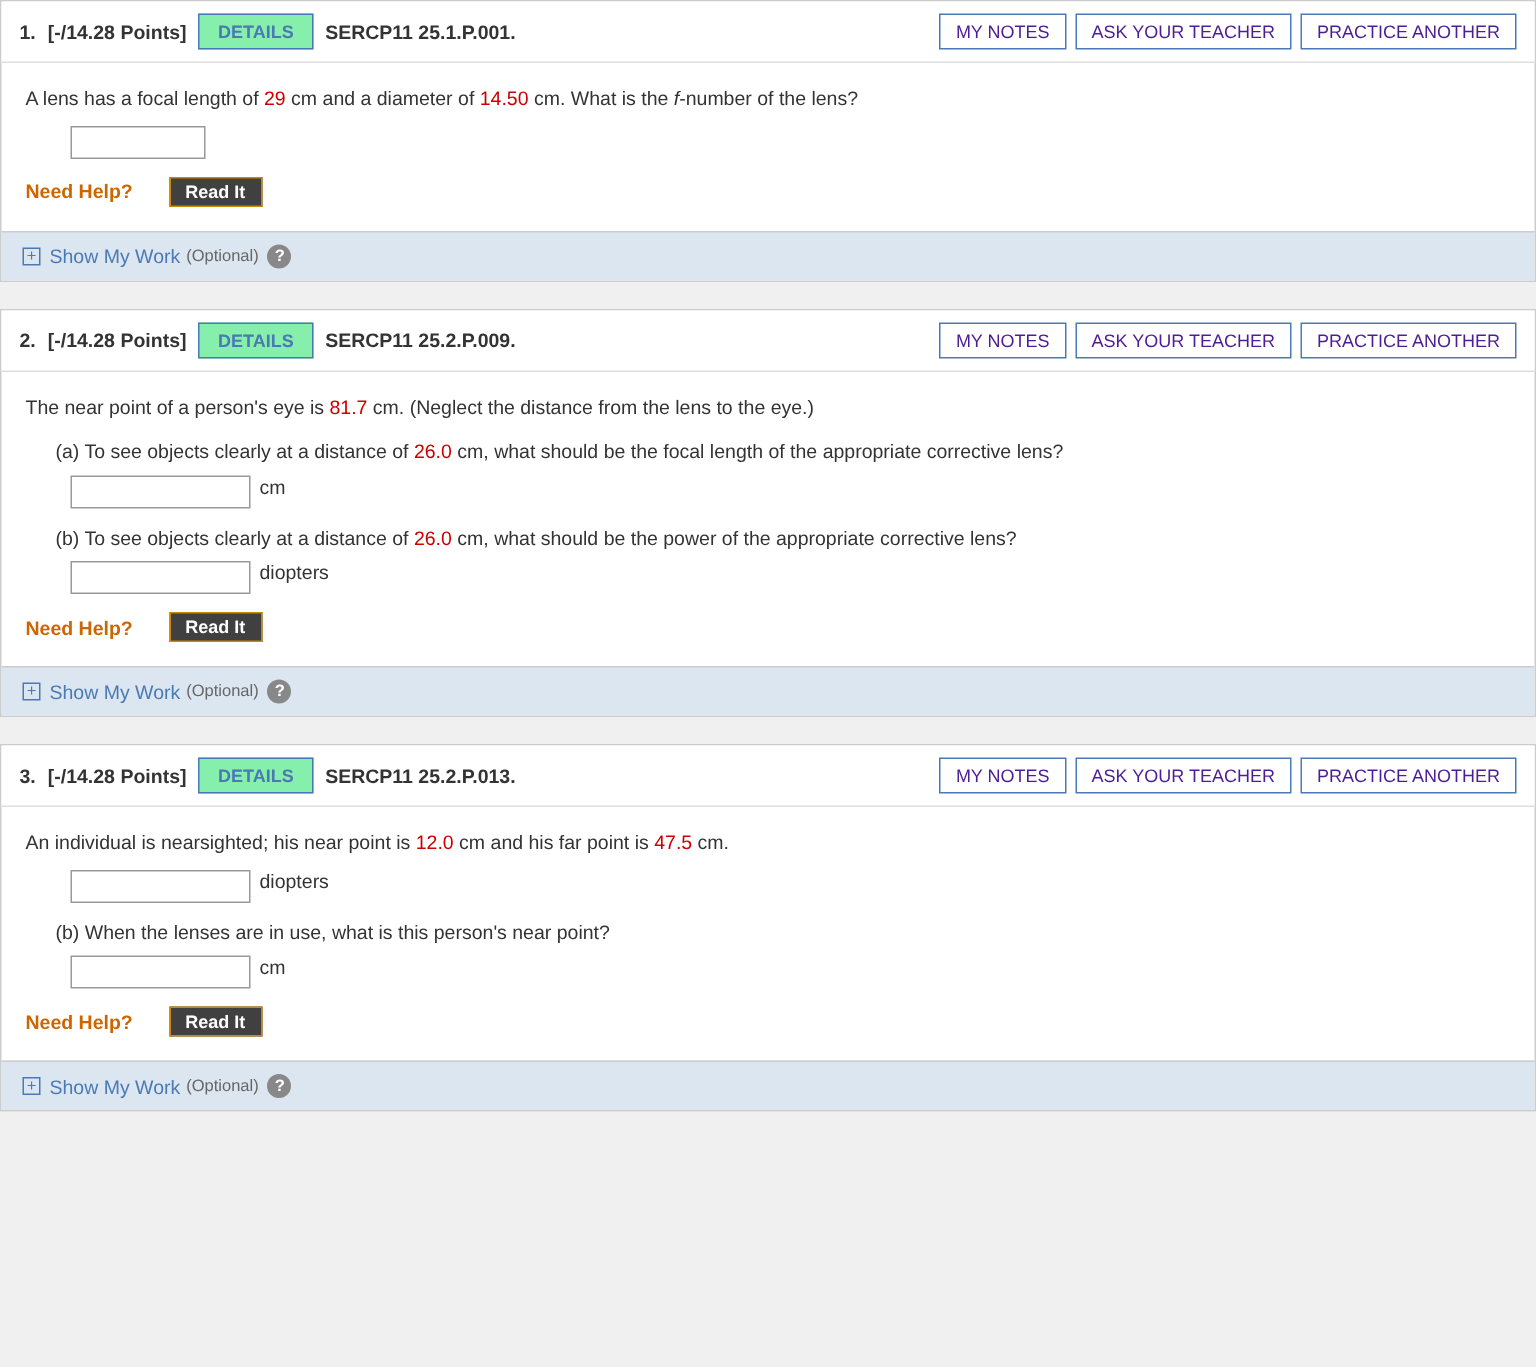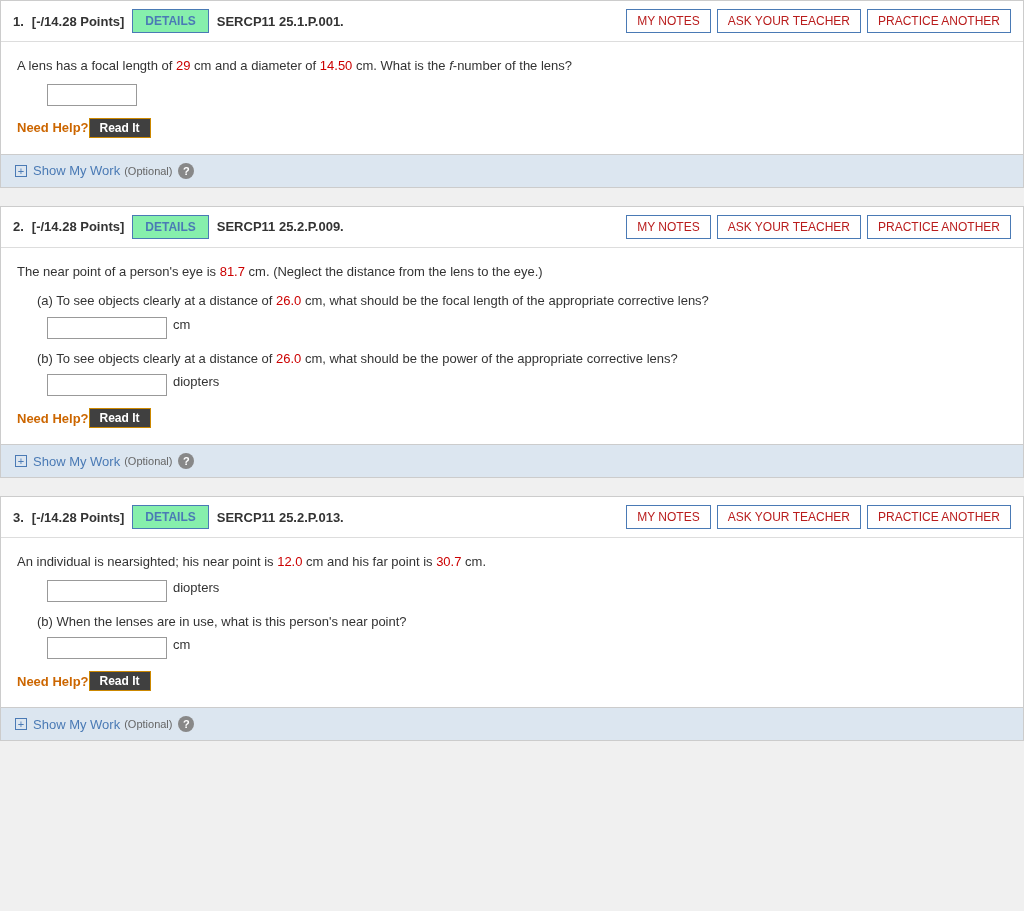--- a/index.html
+++ b/index.html
@@ -44,21 +44,21 @@
 
     .header-actions {
       display: flex;
       gap: 6px;
       margin-left: auto;
     }
 
     .action-btn {
       border: 1px solid #4a7ab5;
       background: #fff;
-      color: #b91c1c;
+      color: #4c1d95;
       padding: 4px 10px;
       cursor: pointer;
       font-size: 12px;
       white-space: nowrap;
     }
 
     .problem-body {
       padding: 14px 16px 10px 16px;
     }
 
@@ -96,21 +96,21 @@
 
     .sub-question {
       font-size: 13px;
       margin: 10px 0 4px 20px;
       line-height: 1.5;
     }
 
     .need-help-row {
       display: flex;
       align-items: center;
-      gap: 0;
+      gap: 24px;
       margin-top: 12px;
       margin-bottom: 6px;
     }
 
     .need-help-label {
       color: #cc6600;
       font-weight: bold;
       font-size: 13px;
     }
 
@@ -262,21 +262,21 @@
     <button class="details-btn">DETAILS</button>
     <span class="problem-code">SERCP11 25.2.P.013.</span>
     <div class="header-actions">
       <button class="action-btn">MY NOTES</button>
       <button class="action-btn">ASK YOUR TEACHER</button>
       <button class="action-btn">PRACTICE ANOTHER</button>
     </div>
   </div>
   <div class="problem-body">
     <div class="question-text">
-      An individual is nearsighted; his near point is <span class="red-val">12.0</span> cm and his far point is <span class="red-val">30.7</span> cm.
+      An individual is nearsighted; his near point is <span class="red-val">12.0</span> cm and his far point is <span class="red-val">47.5</span> cm.
     </div>
     <div class="input-line">
       <input class="answer-input" type="text" style="">
       <span class="unit-label">diopters</span>
     </div>
     <div class="sub-question">
       (b) When the lenses are in use, what is this person's near point?
     </div>
     <div class="input-line">
       <input class="answer-input" type="text" style="">

